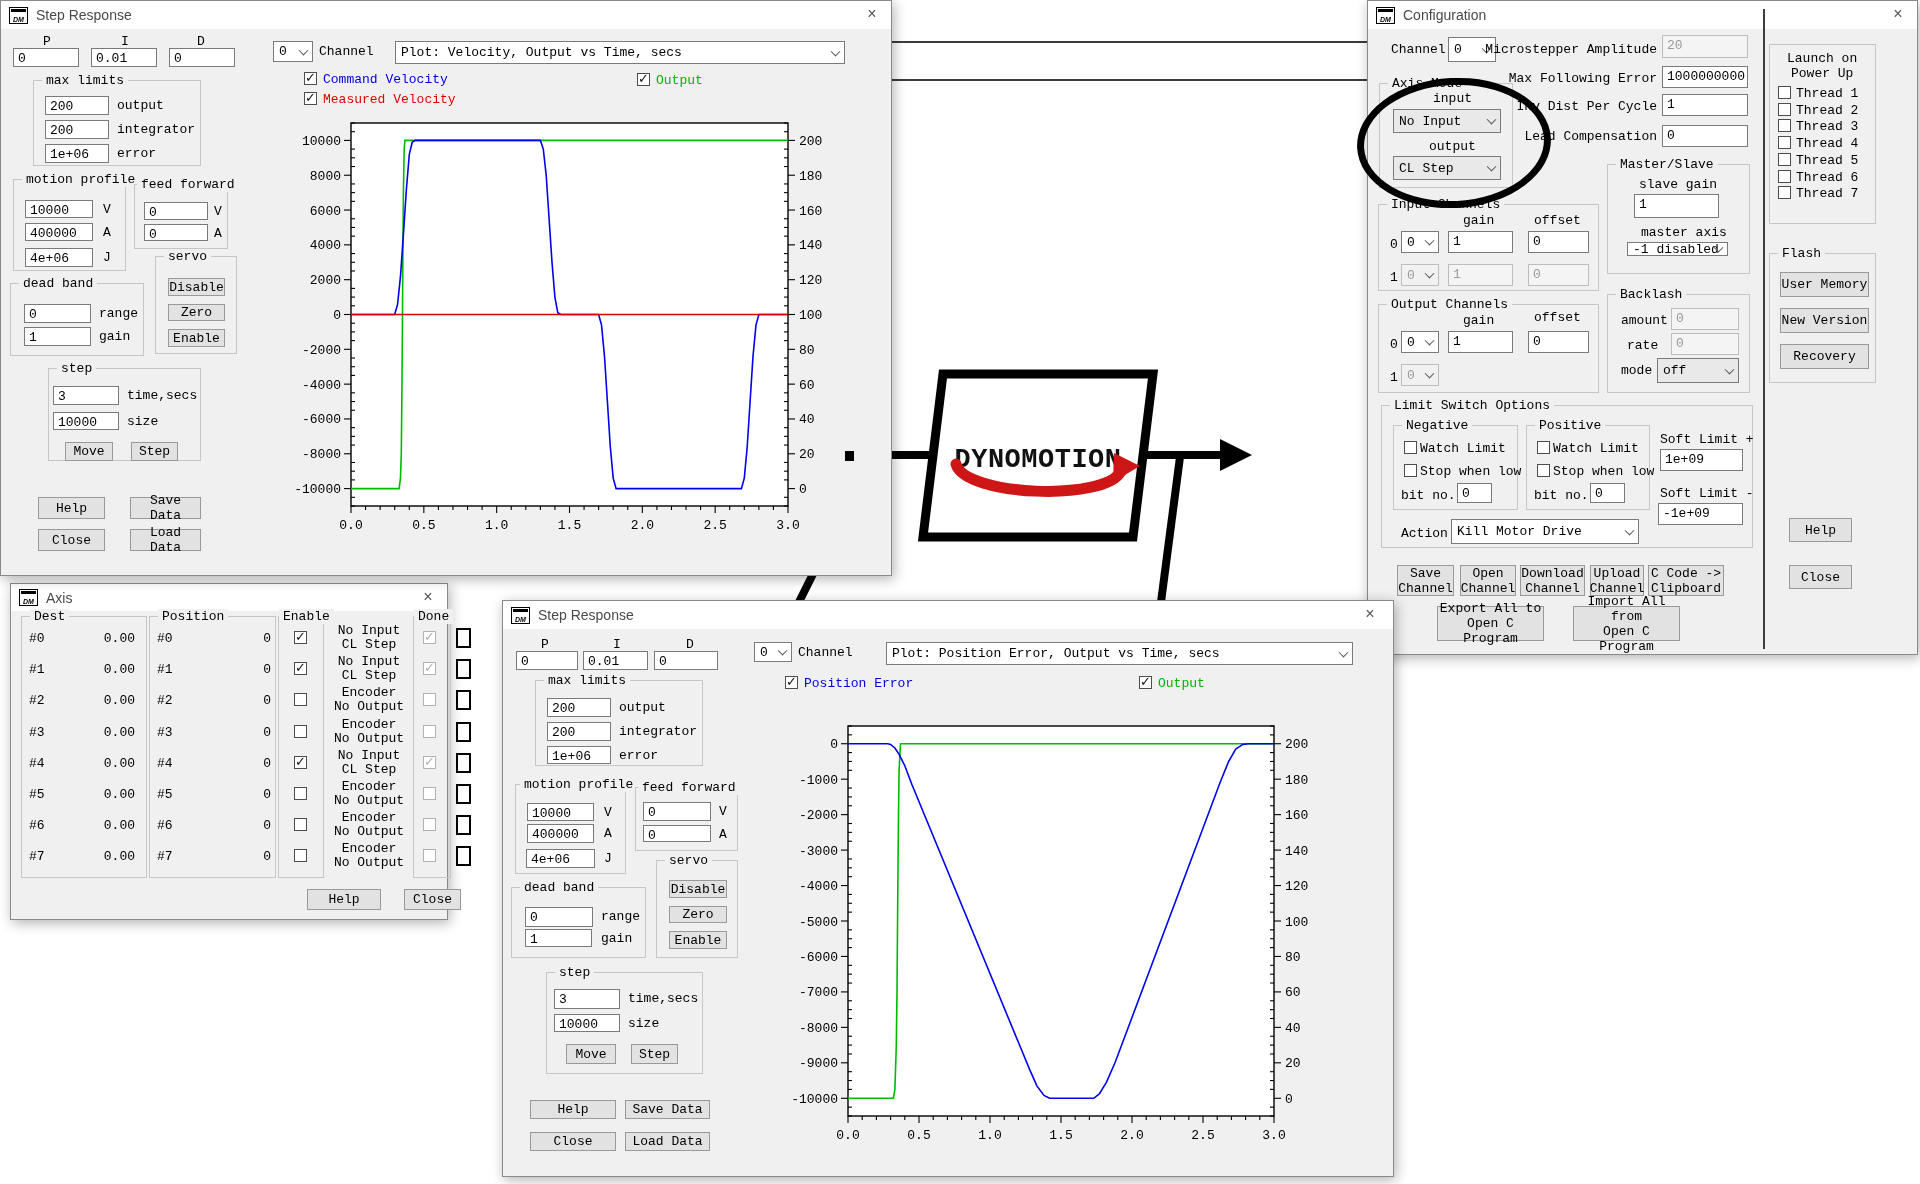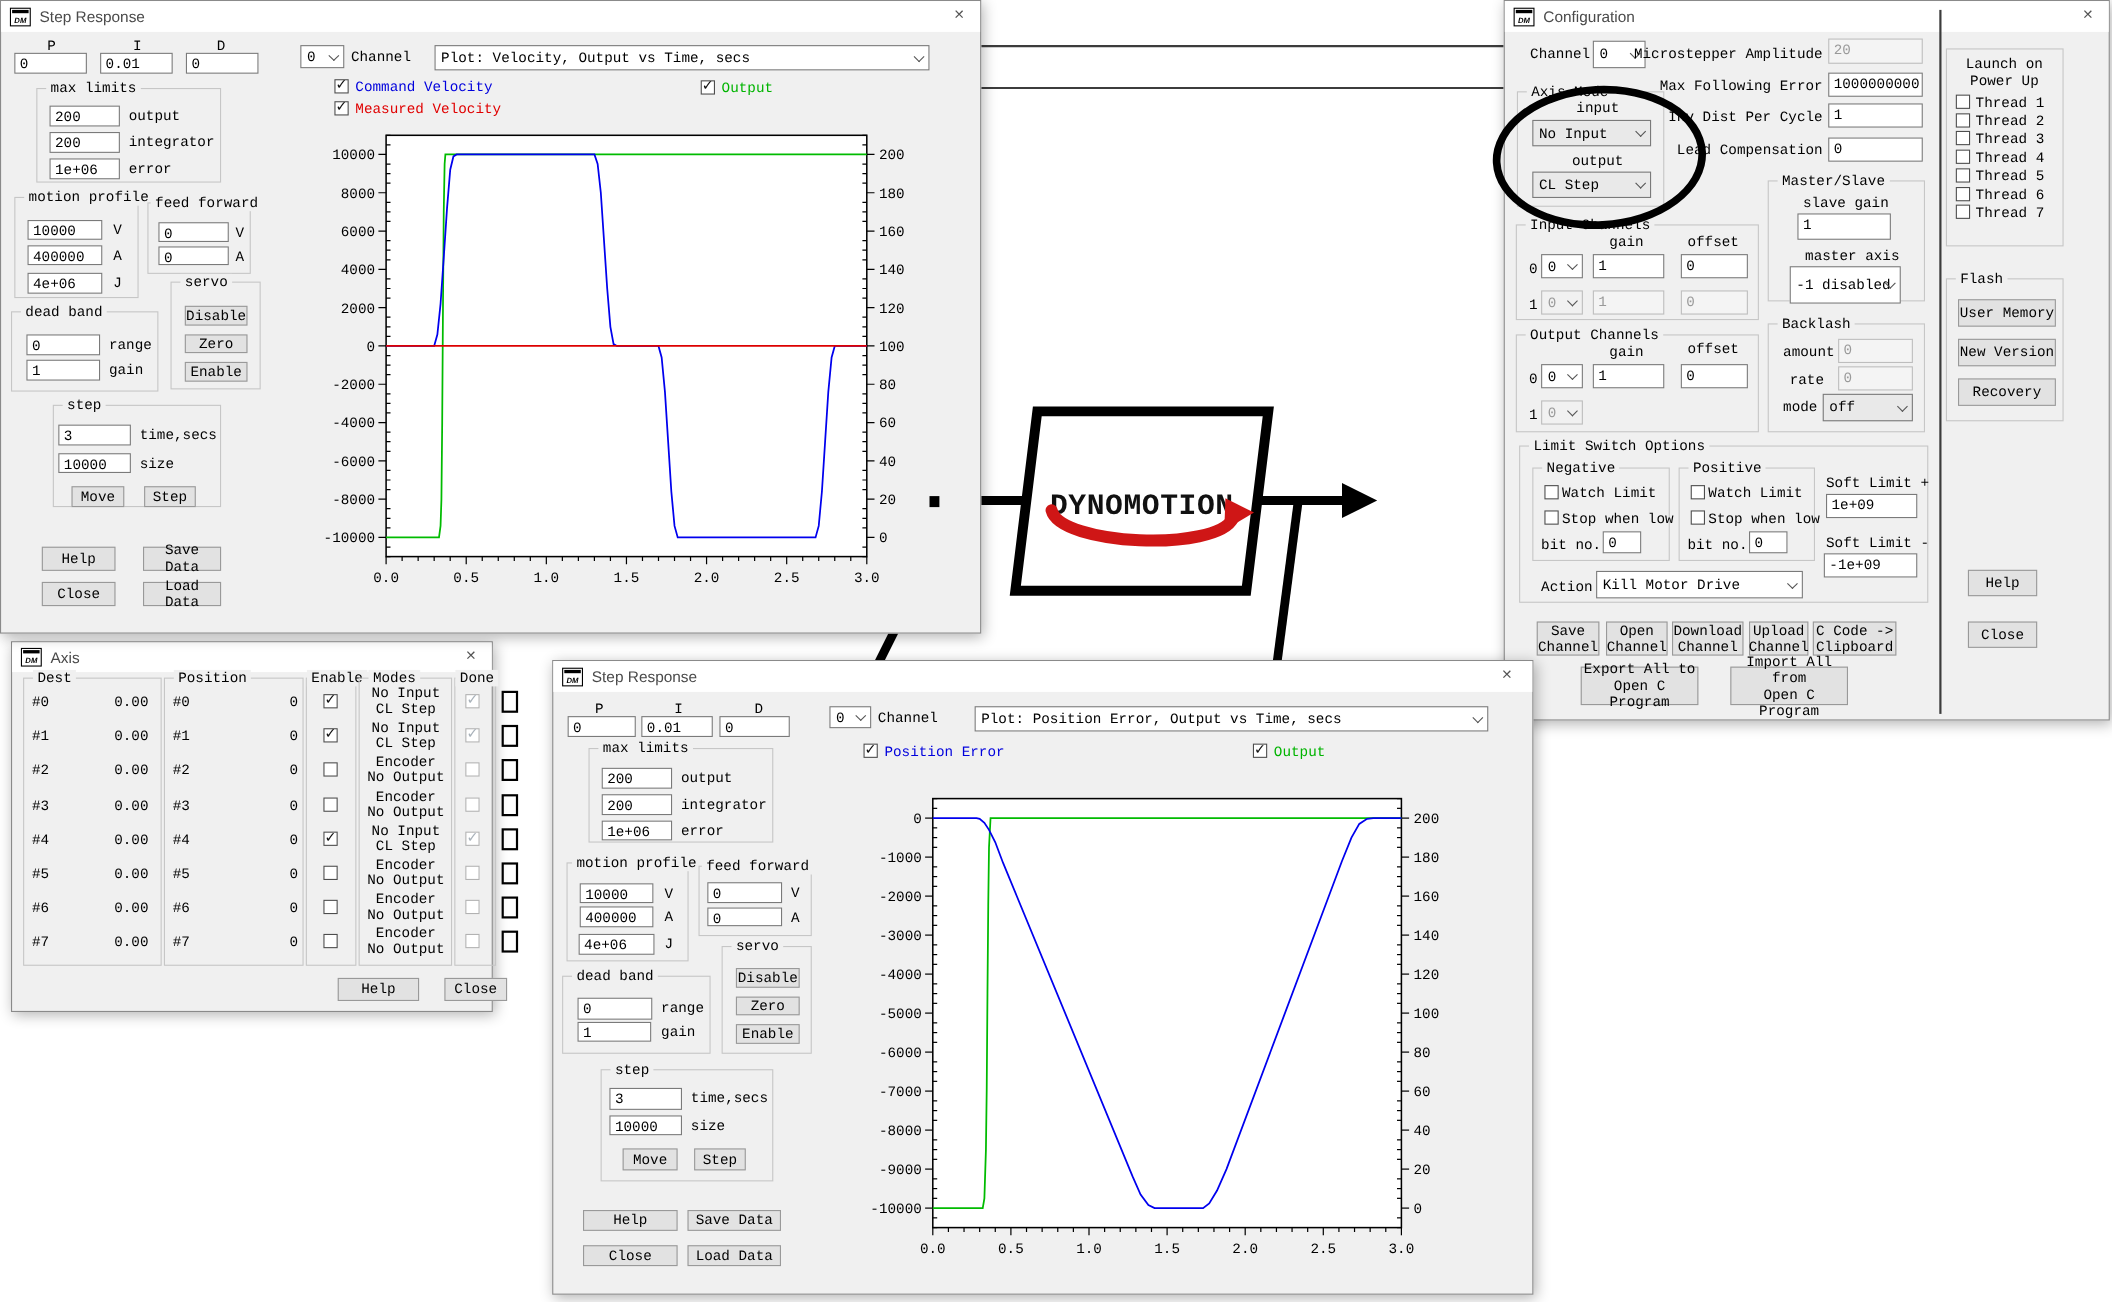--- a/index.html
+++ b/index.html
@@ -306,23 +306,20 @@
   </div>
   <div class="grp" style="left:10px;top:32px;width:126px;height:262px">
       <span class="glabel">Dest</span>
     </div>
   <div class="grp" style="left:138px;top:32px;width:127px;height:262px">
       <span class="glabel">Position</span>
     </div>
   <div class="grp" style="left:267px;top:32px;width:46px;height:262px">
       <span class="glabel" style="left:0px">Enable</span>
     </div>
-  <div class="grp" style="left:315px;top:32px;width:85px;height:262px">
-      <span class="glabel">Modes</span>
-    </div>
   <div class="grp" style="left:402px;top:32px;width:38px;height:262px">
       <span class="glabel" style="left:0px">Done</span>
     </div>
   <div id="axis-rows">
       <div class="lbl" style="left:18px;top:47px">#0</div>
       <div class="lbl" style="left:70px;top:47px;width:54px;text-align:right">0.00</div>
       <div class="lbl" style="left:146px;top:47px">#0</div>
       <div class="lbl" style="left:205px;top:47px;width:55px;text-align:right">0</div>
       <div class="cb on" style="left:283px;top:47px"></div>
       <div class="lbl" style="left:318px;top:40px;width:80px;text-align:center;line-height:14px"><span>No Input</span><br><span>CL Step</span></div>
@@ -413,21 +410,21 @@
   <div class="combo" style="left:25px;top:108px;width:108px;height:24px;background:#e9e9e9"><span>No Input</span><i class="chev"></i></div>
   <div class="lbl" style="left:61px;top:138px">output</div>
   <div class="combo" style="left:25px;top:155px;width:108px;height:24px;background:#e9e9e9"><span>CL Step</span><i class="chev"></i></div>
 
   <div class="grp" style="left:239px;top:163px;width:143px;height:110px">
       <span class="glabel">Master/Slave</span>
     </div>
   <div class="lbl" style="left:271px;top:176px">slave gain</div>
   <div class="fld" style="left:266px;top:193px;width:85px;height:24px">1</div>
   <div class="lbl" style="left:273px;top:224px">master axis</div>
-  <div class="combo" style="left:259px;top:241px;width:101px;height:34px"><span>-1 disabled</span><i class="chev"></i></div>
+  <div class="combo" style="left:259px;top:241px;width:101px;height:14px"><span>-1 disabled</span><i class="chev"></i></div>
 
   <div class="sep" style="left:395px;top:8px;height:640px"></div>
 
   <div class="grp" style="left:401px;top:43px;width:107px;height:180px"></div>
   <div class="lbl" style="left:419px;top:50px">Launch on</div>
   <div class="lbl" style="left:423px;top:65px">Power Up</div>
   <div id="thread-list">
       <div class="cb" style="left:410px;top:85px"></div>
       <div class="lbl" style="left:428px;top:85px">Thread 1</div>
       <div class="cb" style="left:410px;top:102px"></div>

